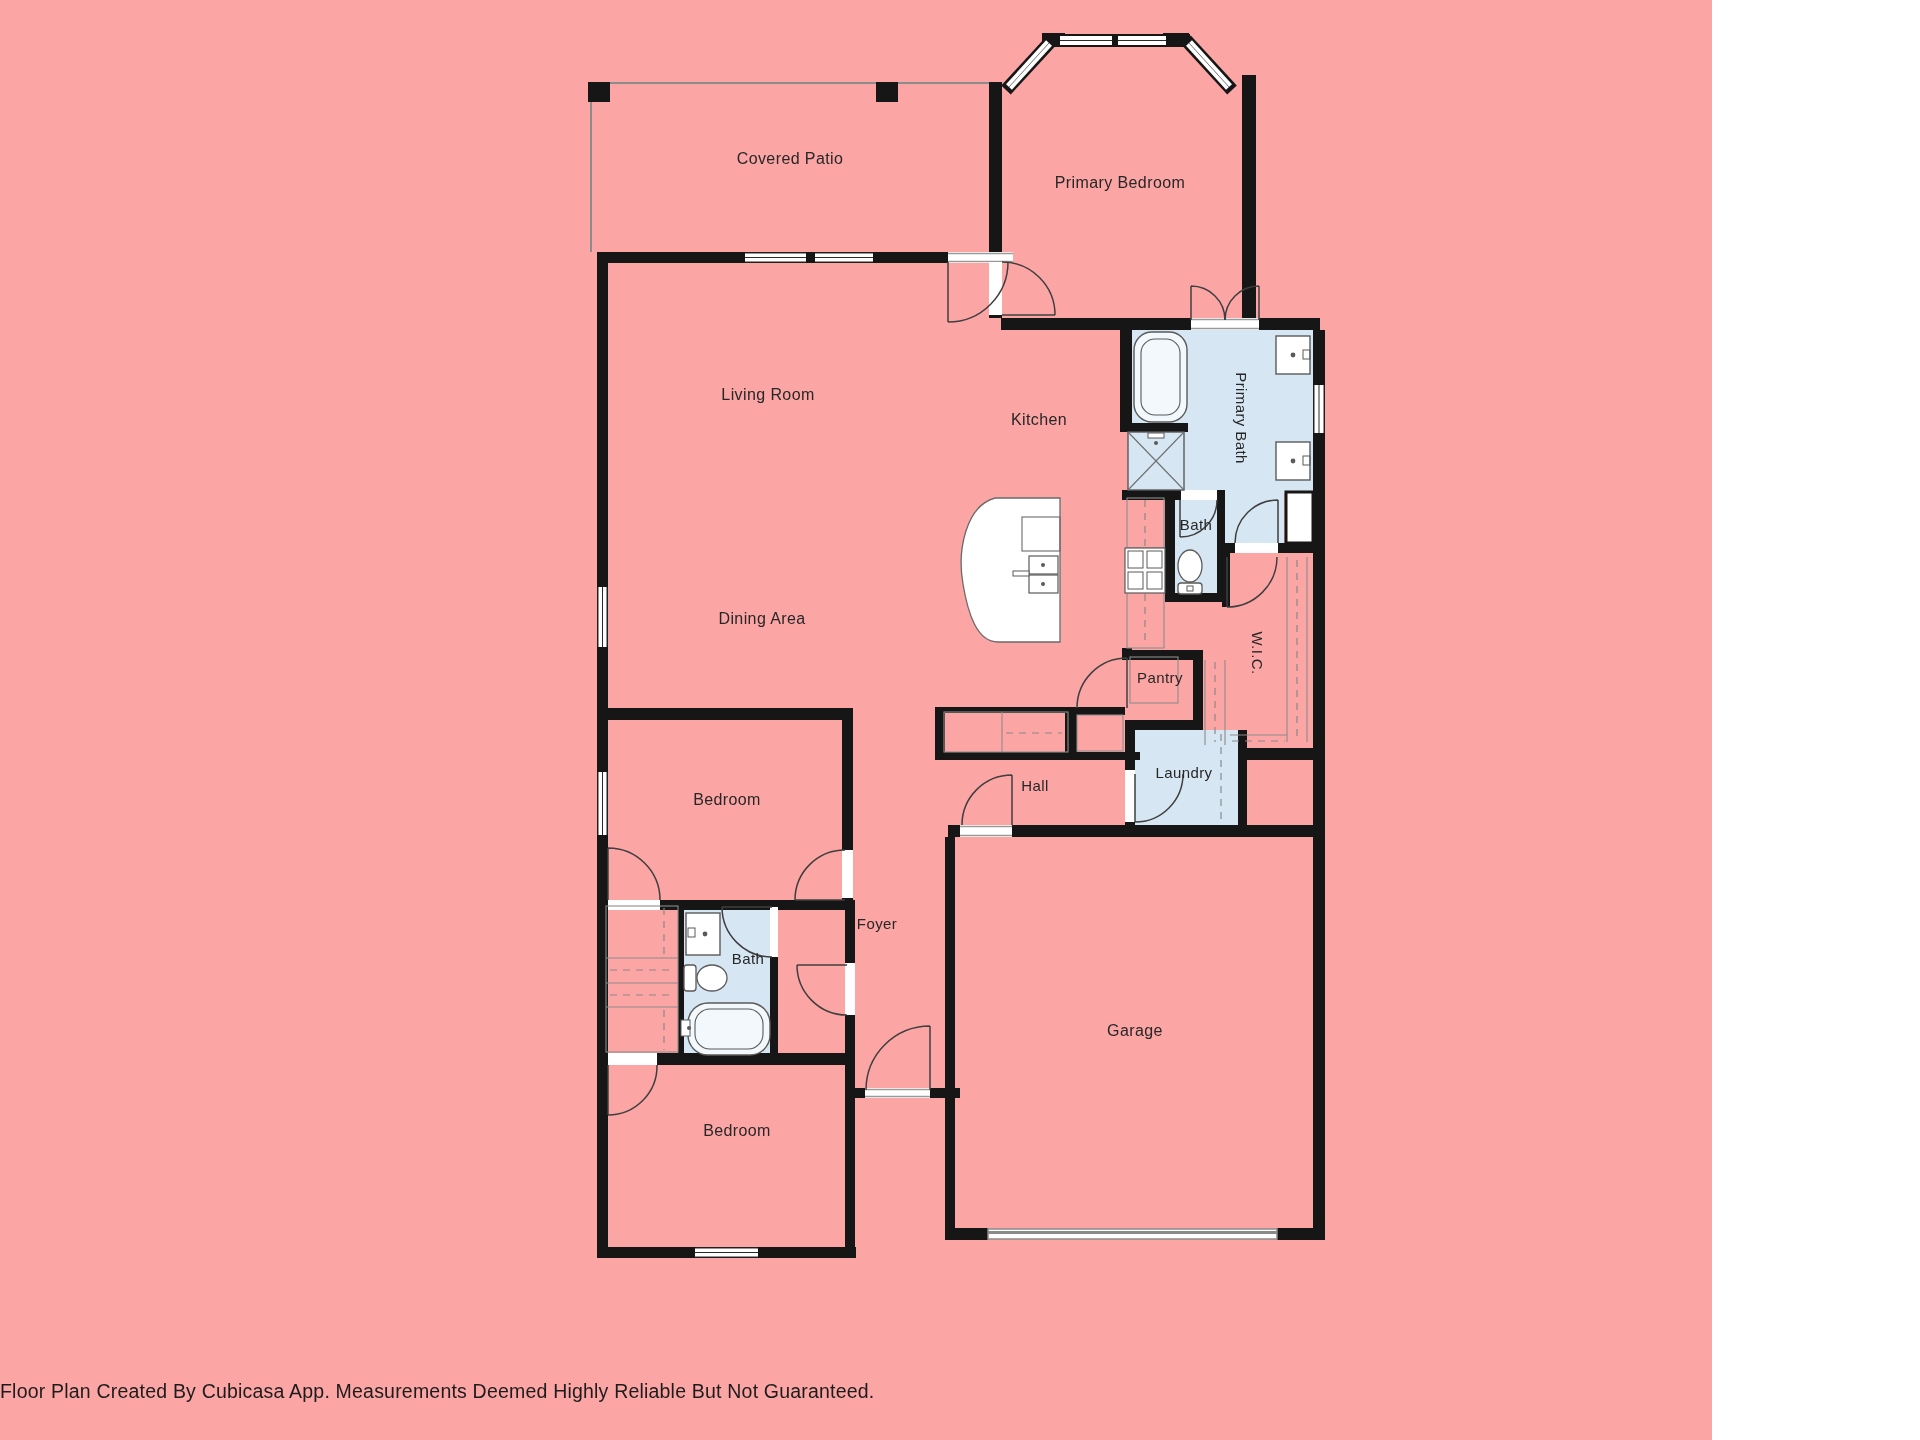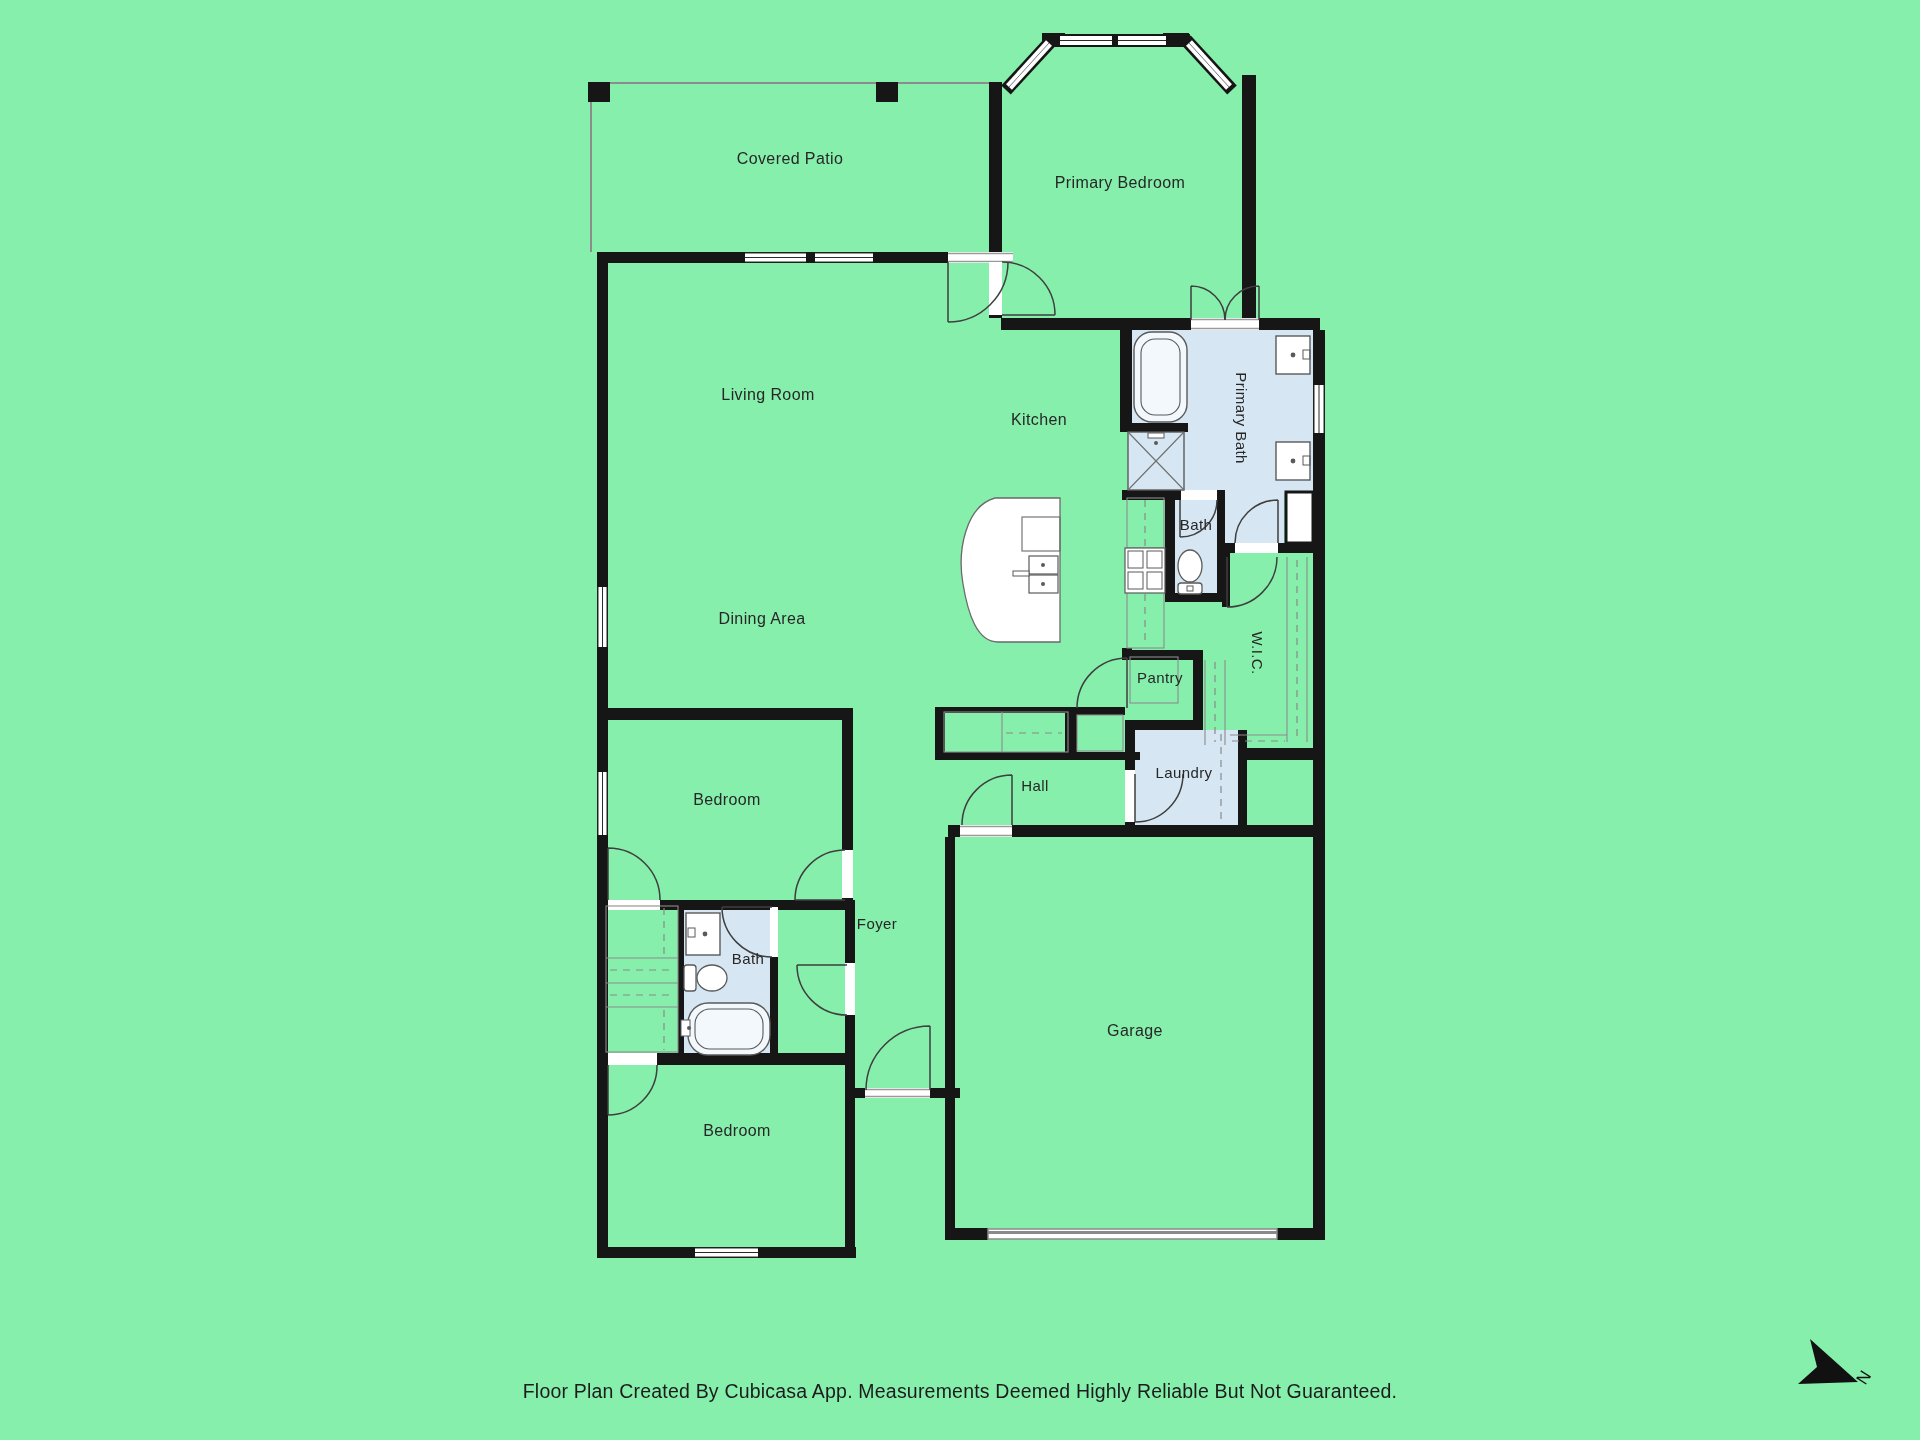--- a/index.html
+++ b/index.html
@@ -1,20 +1,20 @@
 <!DOCTYPE html>
 <html><head>
 <meta charset="utf-8">
 <style>
   html,body{margin:0;padding:0;background:#ffffff;}
-  .canvas{position:relative;width:1920px;height:1440px;background:#86efac;overflow:hidden;
+  .canvas{position:relative;width:1712px;height:1440px;background:#fca5a5;overflow:hidden;
           font-family:"Liberation Sans", sans-serif;}
   .floor-svg{position:absolute;left:0;top:0;}
   .room-label{fill:#272727;font-family:"Liberation Sans",sans-serif;letter-spacing:.4px;}
-  .footer{position:absolute;left:0;top:1380px;width:1920px;text-align:center;
+  .footer{position:absolute;left:0;top:1380px;width:1920px;
           font-size:19.5px;color:#1c1c1c;letter-spacing:.2px;}
   .north-n{position:absolute;left:1858px;top:1368px;font-size:17px;color:#111;
            transform:rotate(-58deg);font-family:"Liberation Sans",sans-serif;}
   .wall{fill:#161616;}
   .thin{stroke:#8c8c8c;stroke-width:2;fill:none;}
   .fix{stroke:#5a5a5a;stroke-width:1.4;fill:#ffffff;}
   .fixb{stroke:#5a5a5a;stroke-width:1.4;fill:#f2f8fc;}
   .door{stroke:#3f3f3f;stroke-width:1.5;fill:none;}
   .win{fill:#ffffff;}
   .winline{stroke:#2a2a2a;stroke-width:1;}

